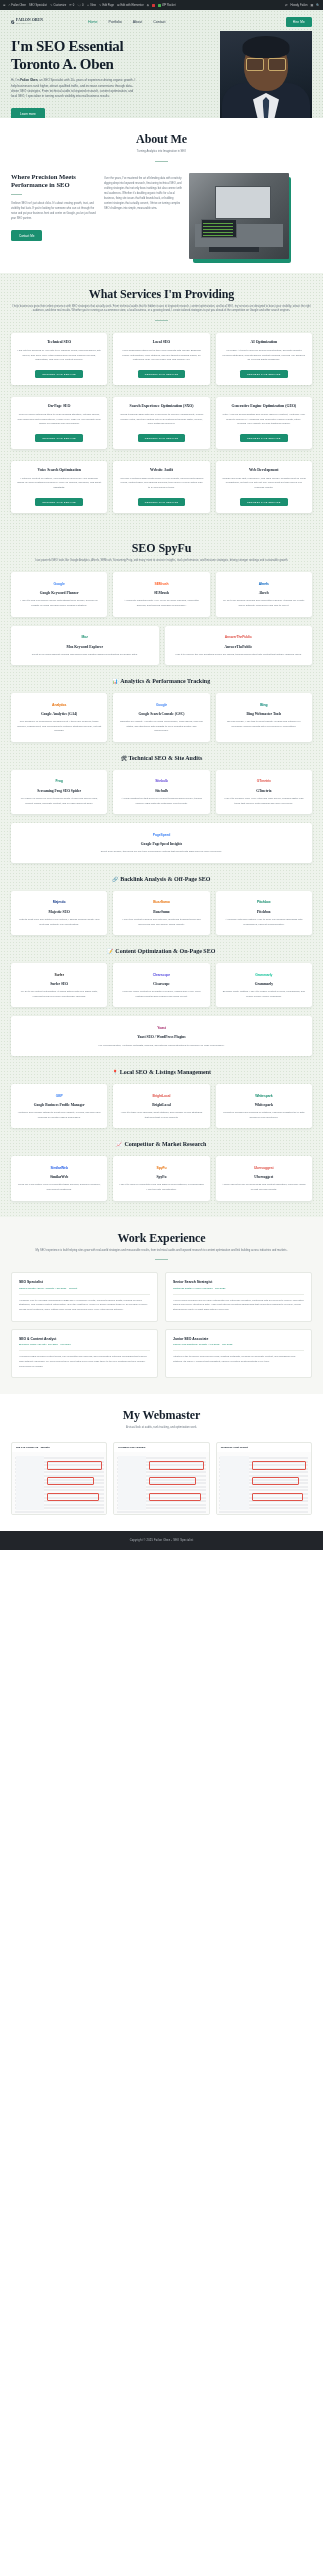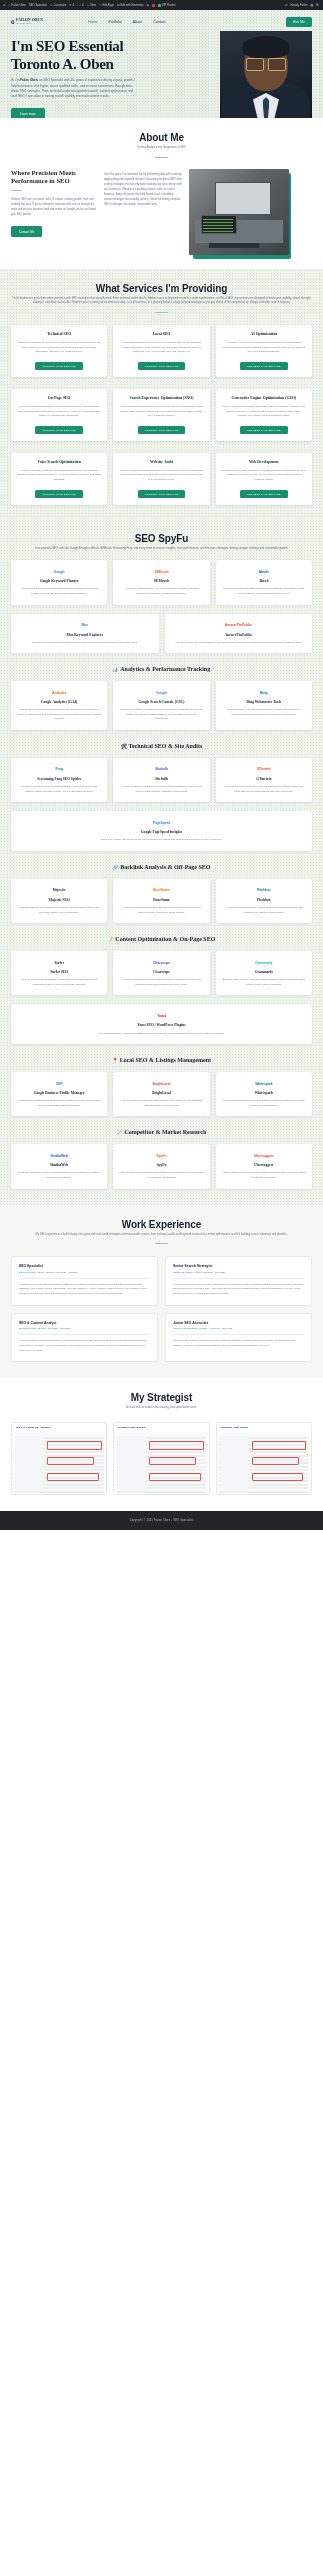--- a/index.html
+++ b/index.html
@@ -79,22 +79,22 @@
     background:#1c2533; border-radius:22px 22px 0 0; }
   .hp-shirt { position:absolute; left:50%; bottom:0; transform:translateX(-50%); width:26px; height:30px;
     background:#e8eaed; clip-path:polygon(50% 0,100% 22%,78% 100%,22% 100%,0 22%); }
   .hp-tie { position:absolute; left:50%; bottom:0; transform:translateX(-50%); width:7px; height:26px;
     background:#2a3b52; clip-path:polygon(50% 0,100% 14%,72% 100%,28% 100%,0 14%); }
 
   
   .sec { padding:14px 11px; }
   .sec-head { text-align:center; }
   .sec-title {
-    font-family:Liberation Sans, sans-serif; font-weight:bold;
-    font-size:10px; color:#16202c; letter-spacing:-.1px;
+    font-family:Liberation Serif, serif; font-weight:bold;
+    font-size:12px; color:#16202c; letter-spacing:-.1px;
   }
   .sec-sub { margin-top:3px; font-size:2.7px; color:#6b7680; line-height:1.75; }
   .sec-rule { width:13px; height:1px; background:#9fc4b5; margin:6px auto 0; }
   .dotted { background:#eef3ec; background-image:radial-gradient(#d6e2d2 0.5px, transparent 0.5px); background-size:3px 3px; }
 
   
   .about-grid { display:flex; gap:7px; margin-top:11px; }
   .about-c1 { width:86px; }
   .about-h {
     font-family:"Liberation Serif", serif; font-weight:bold; font-size:6.6px;
@@ -623,21 +623,21 @@
           <div class="work-role">Junior SEO Associate</div>
           <div class="work-meta">Fairline Web Solutions | Remote | Aug 2013 – May 2015</div>
           <div class="work-rule"></div>
           <div class="work-text">I started in the trenches: fixing broken links, auditing metadata, cleaning up duplicate content, and managing local citations. It's where I learned that consistent, careful execution beats shortcuts every time.</div>
         </div>
       </div>
   </div>
 
   <div class="port-sec">
     <div class="sec-head">
-      <div class="sec-title">My Strategist</div>
+      <div class="sec-title">My Webmaster</div>
       <div class="sec-sub">A visual look at audits, rank tracking, and optimization work.</div>
     </div>
     <div class="port-grid" id="port-grid">
         <div class="port-card">
           <div class="port-cap">Top 3 in Google.ca - Toronto</div>
           <div class="port-shot">
             <div class="ps-row" style="top:5px"></div>
             <div class="ps-row" style="top:8.6px"></div>
             <div class="ps-row" style="top:12.2px"></div>
             <div class="ps-row" style="top:15.8px"></div>

